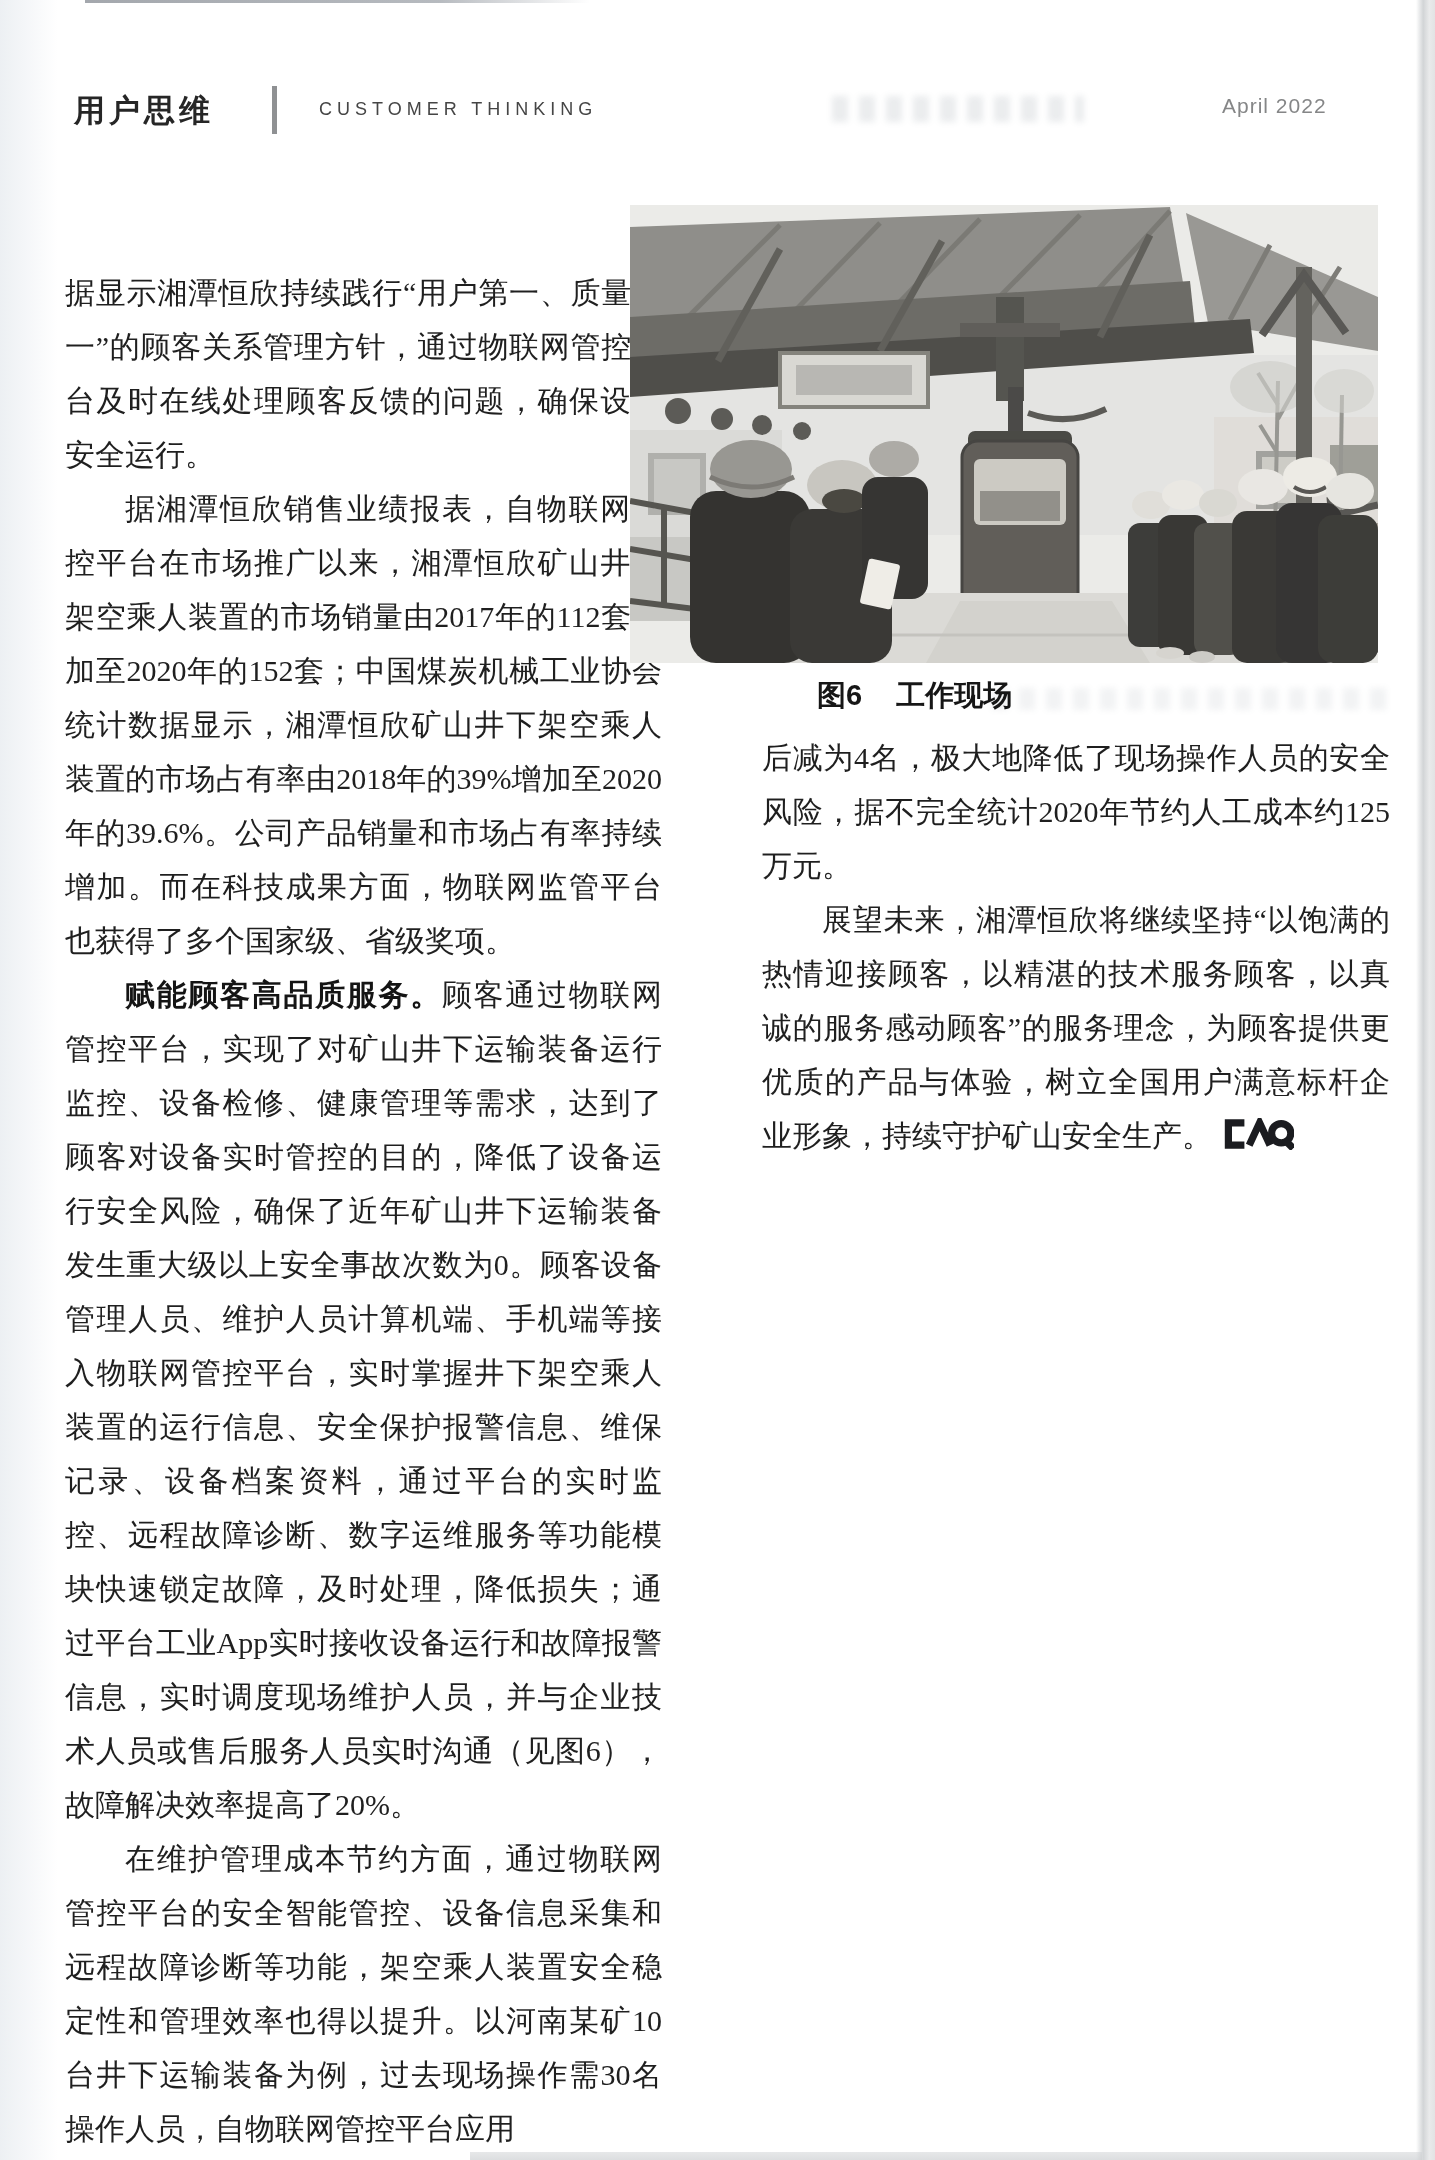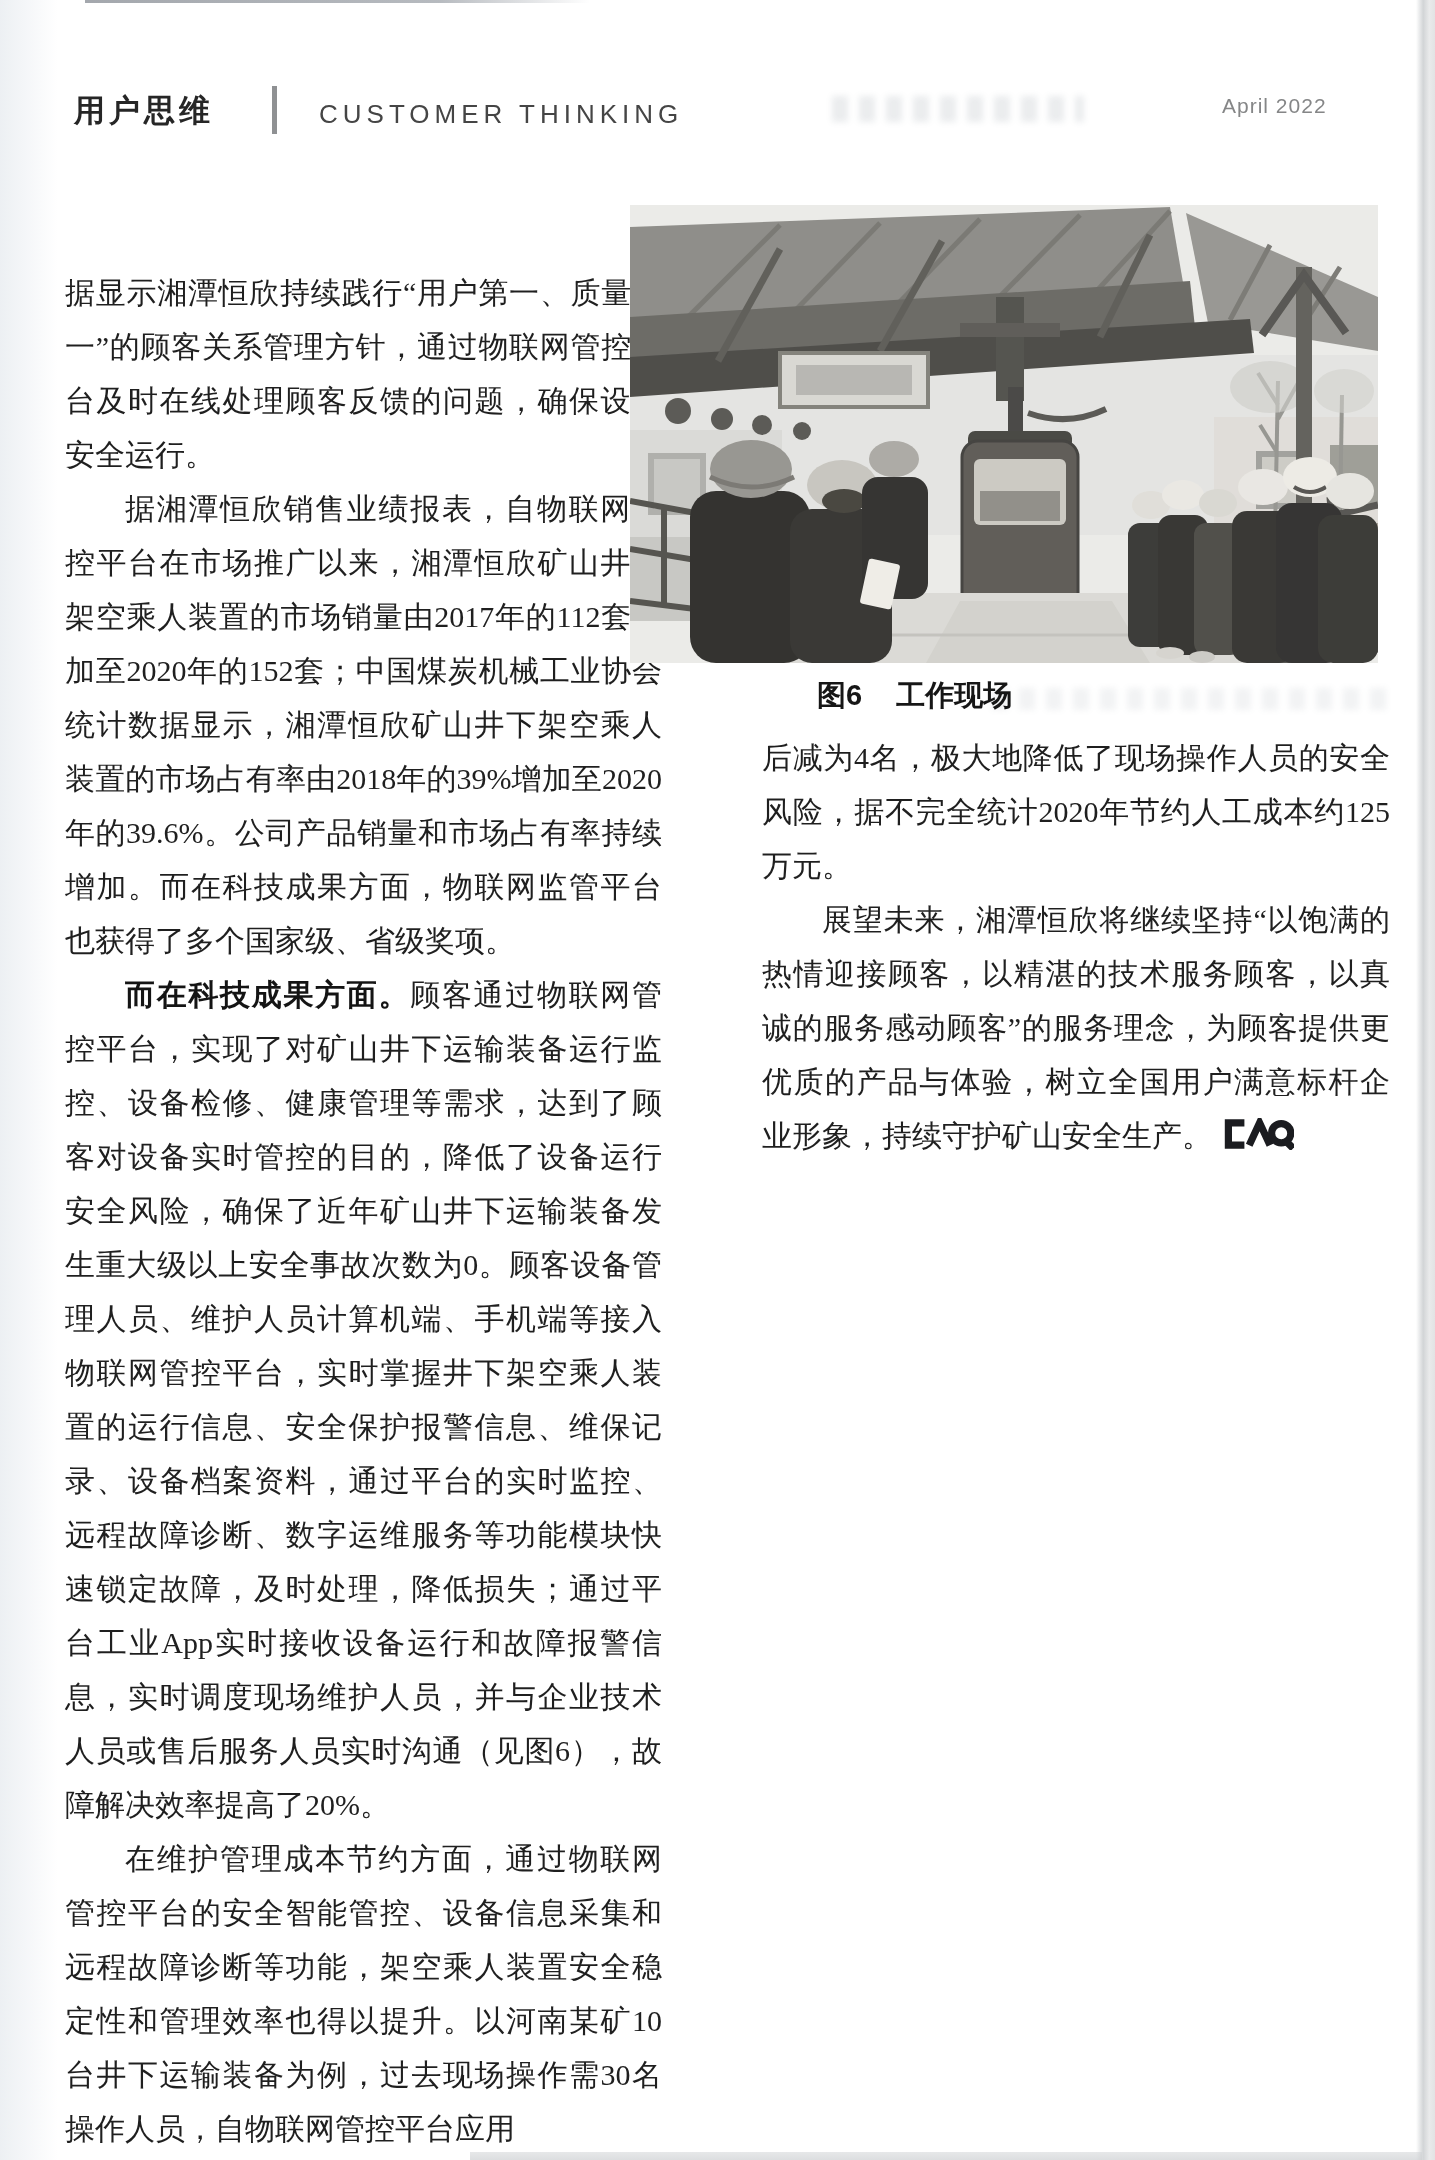--- a/index.html
+++ b/index.html
@@ -21,21 +21,21 @@
     background:linear-gradient(180deg,#d9dbdd,#c9cccf);opacity:.65;}
   .smudge{position:absolute;filter:blur(3px);
     background:repeating-linear-gradient(90deg,rgba(110,122,134,.5) 0 16px,rgba(110,122,134,0) 16px 27px);}
   .smudge.header{left:832px;top:96px;width:252px;height:26px;opacity:.28;}
   .smudge.caption{left:992px;top:688px;width:398px;height:22px;opacity:.18;}
   
   .hdr-cn{position:absolute;left:74px;top:90px;font-family:"Liberation Sans","DejaVu Sans",sans-serif;
     font-weight:bold;font-size:31px;letter-spacing:4px;color:#262626;}
   .hdr-bar{position:absolute;left:272px;top:86px;width:5px;height:48px;background:#8f9193;}
   .hdr-en{position:absolute;left:319px;top:99px;font-family:"Liberation Sans","DejaVu Sans",sans-serif;
-    font-size:26px;letter-spacing:5px;color:#454545;}
+    font-size:18px;letter-spacing:5px;color:#454545;}
   .hdr-date{position:absolute;left:1222px;top:94px;font-family:"Liberation Sans","DejaVu Sans",sans-serif;
     font-size:21px;color:#858687;letter-spacing:1px;}
   
   .col{position:absolute;font-size:30px;line-height:54px;text-align:justify;text-justify:inter-character;}
   .col p{margin:0;text-align-last:left;}
   .col p.indent{text-indent:60px;}
   .lead{font-family:"Liberation Sans","DejaVu Sans",sans-serif;font-weight:bold;color:#141414;}
   .col-left{left:65px;top:266px;width:597px;}
   .col-right{left:762px;top:731px;width:628px;}
   .author{text-indent:46px;color:#222;}
@@ -65,21 +65,21 @@
   <div class="smudge caption"></div>
 
   <div class="hdr-cn">用户思维</div>
   <div class="hdr-bar"></div>
   <div class="hdr-en">CUSTOMER THINKING</div>
   <div class="hdr-date">April 2022</div>
 
   <div class="col col-left">
     <p><span>据显示湘潭恒欣持续践行“用户第一、质量第一”的顾客关系管理方针，通过物联网管控平台及时在线处理顾客反馈的问题，确保设备安全运行。</span></p>
     <p class="indent"><span>据湘潭恒欣销售业绩报表，自物联网管控平台在市场推广以来，湘潭恒欣矿山井下架空乘人装置的市场销量由2017年的112套增加至2020年的152套；中国煤炭机械工业协会统计数据显示，湘潭恒欣矿山井下架空乘人装置的市场占有率由2018年的39%增加至2020年的39.6%。公司产品销量和市场占有率持续增加。而在科技成果方面，物联网监管平台也获得了多个国家级、省级奖项。</span></p>
-    <p class="indent"><span class="lead">而在科技成果方面。</span><span>顾客通过物联网管控平台，实现了对矿山井下运输装备运行监控、设备检修、健康管理等需求，达到了顾客对设备实时管控的目的，降低了设备运行安全风险，确保了近年矿山井下运输装备发生重大级以上安全事故次数为0。顾客设备管理人员、维护人员计算机端、手机端等接入物联网管控平台，实时掌握井下架空乘人装置的运行信息、安全保护报警信息、维保记录、设备档案资料，通过平台的实时监控、远程故障诊断、数字运维服务等功能模块快速锁定故障，及时处理，降低损失；通过平台工业App实时接收设备运行和故障报警信息，实时调度现场维护人员，并与企业技术人员或售后服务人员实时沟通（见图6），故障解决效率提高了20%。</span></p>
+    <p class="indent"><span class="lead">赋能顾客高品质服务。</span><span>顾客通过物联网管控平台，实现了对矿山井下运输装备运行监控、设备检修、健康管理等需求，达到了顾客对设备实时管控的目的，降低了设备运行安全风险，确保了近年矿山井下运输装备发生重大级以上安全事故次数为0。顾客设备管理人员、维护人员计算机端、手机端等接入物联网管控平台，实时掌握井下架空乘人装置的运行信息、安全保护报警信息、维保记录、设备档案资料，通过平台的实时监控、远程故障诊断、数字运维服务等功能模块快速锁定故障，及时处理，降低损失；通过平台工业App实时接收设备运行和故障报警信息，实时调度现场维护人员，并与企业技术人员或售后服务人员实时沟通（见图6），故障解决效率提高了20%。</span></p>
     <p class="indent"><span>在维护管理成本节约方面，通过物联网管控平台的安全智能管控、设备信息采集和远程故障诊断等功能，架空乘人装置安全稳定性和管理效率也得以提升。以河南某矿10台井下运输装备为例，过去现场操作需30名操作人员，自物联网管控平台应用</span></p>
   </div>
 
   <div class="photo">
     <svg viewBox="0 0 748 458" preserveAspectRatio="none">
       <rect width="748" height="458" fill="#eaeae7"></rect>
 
       <rect y="150" width="748" height="180" fill="#e2e2df"></rect>
 
       <rect x="0" y="225" width="152" height="190" fill="#d7d7d3"></rect>

